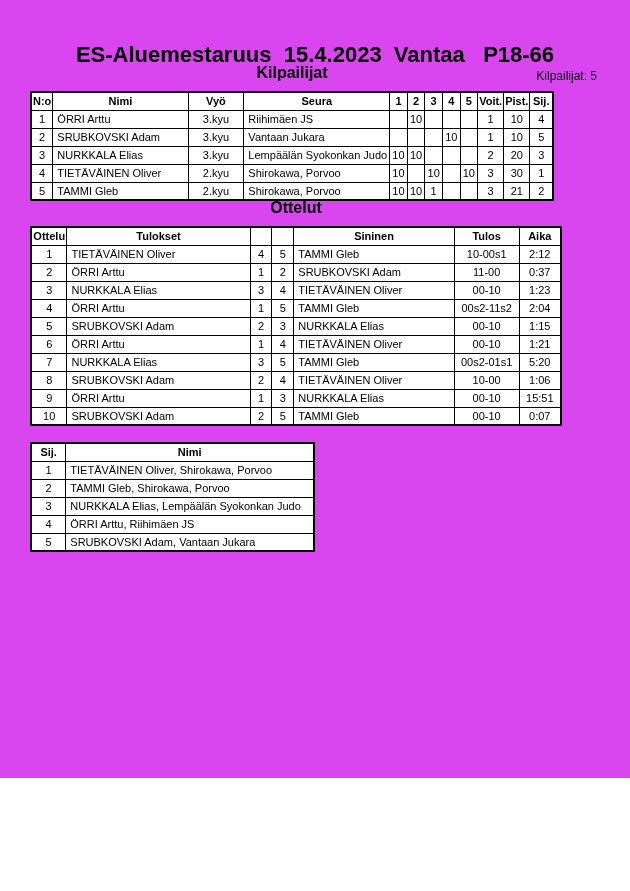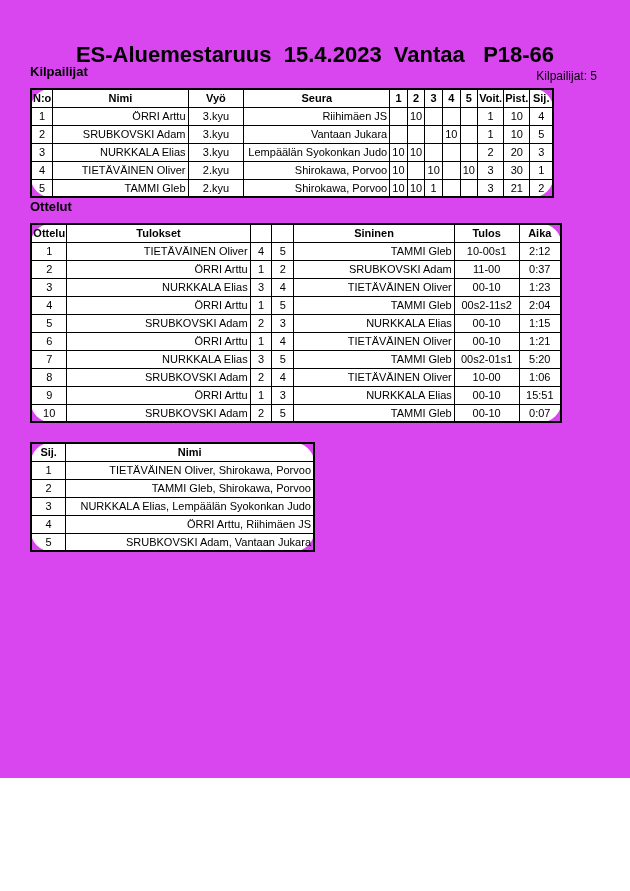--- a/index.html
+++ b/index.html
@@ -12,36 +12,36 @@
   .page { position:relative; width:630px; height:778px; background:#d946ef; overflow:hidden; }
 
   .doc-title {
     position:absolute; top:42px; left:0; width:100%;
     text-align:center; font-size:22px; font-weight:bold; white-space:pre;
   }
   .count-label {
     position:absolute; top:69px; right:33px; font-size:12px;
   }
   .section { position:absolute; }
-  .section-title { font-weight:bold; font-size:13px; margin-bottom:9px; }
-
-  table { border-collapse:collapse; table-layout:fixed; background:#fff;border-radius:23px; }
+  .section-title { text-align:center; font-weight:bold; font-size:16px; margin-bottom:9px; }
+
+  table { border-collapse:collapse; table-layout:fixed; background:#fff; }
   .tbl { border:2px solid #000; }
   .tbl th, .tbl td {
     border:1px solid #000;
     height:18px;
     font-size:11px;
     padding:0 2px;
     white-space:nowrap;
     overflow:hidden;
     vertical-align:middle;
   }
   .tbl th { font-weight:bold; text-align:center; padding:0 1px; }
   td.c { text-align:center; padding:0; }
-  td.l { text-align:right; padding-left:4px; }
+  td.l { text-align:left; padding-left:4px; }
   td.ov { overflow:visible; }
 
   #sec-competitors { top:64px;  left:30px; width:524px; }
   #sec-matches     { top:199px; left:30px; width:532px; }
   #sec-results     { top:442px; left:30px; width:285px; }
 </style>
 </head>
 <body>
 
 <div class="page">

